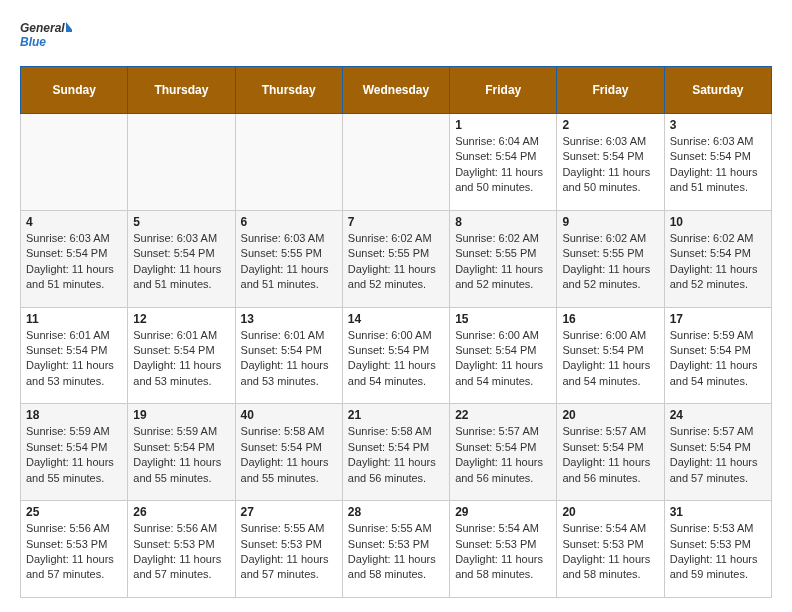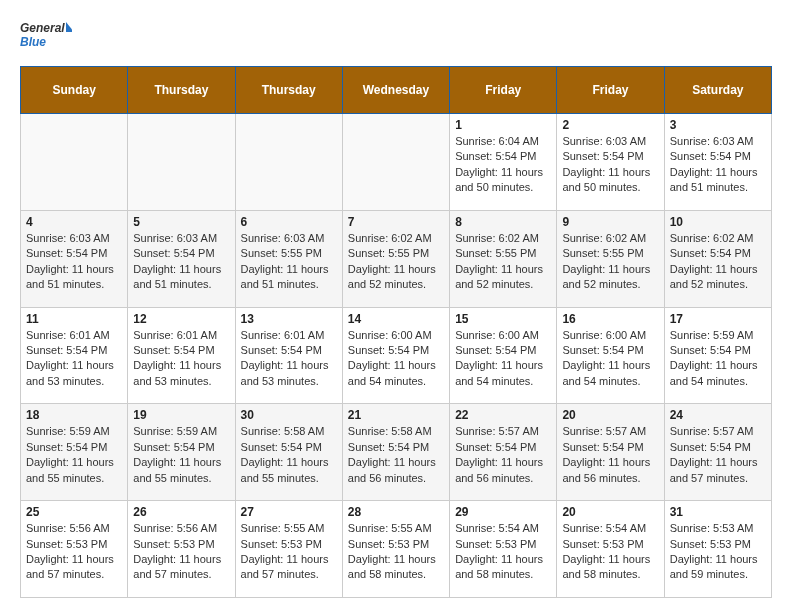--- a/index.html
+++ b/index.html
@@ -201,21 +201,21 @@
         <tr>
           <td>
             <span class="day-num">18</span>
             <div class="day-info">Sunrise: 5:59 AM<br>Sunset: 5:54 PM<br>Daylight: 11 hours and 55 minutes.</div>
           </td>
           <td>
             <span class="day-num">19</span>
             <div class="day-info">Sunrise: 5:59 AM<br>Sunset: 5:54 PM<br>Daylight: 11 hours and 55 minutes.</div>
           </td>
           <td>
-            <span class="day-num">30</span>
+            <span class="day-num">40</span>
             <div class="day-info">Sunrise: 5:58 AM<br>Sunset: 5:54 PM<br>Daylight: 11 hours and 55 minutes.</div>
           </td>
           <td>
             <span class="day-num">21</span>
             <div class="day-info">Sunrise: 5:58 AM<br>Sunset: 5:54 PM<br>Daylight: 11 hours and 56 minutes.</div>
           </td>
           <td>
             <span class="day-num">22</span>
             <div class="day-info">Sunrise: 5:57 AM<br>Sunset: 5:54 PM<br>Daylight: 11 hours and 56 minutes.</div>
           </td>

